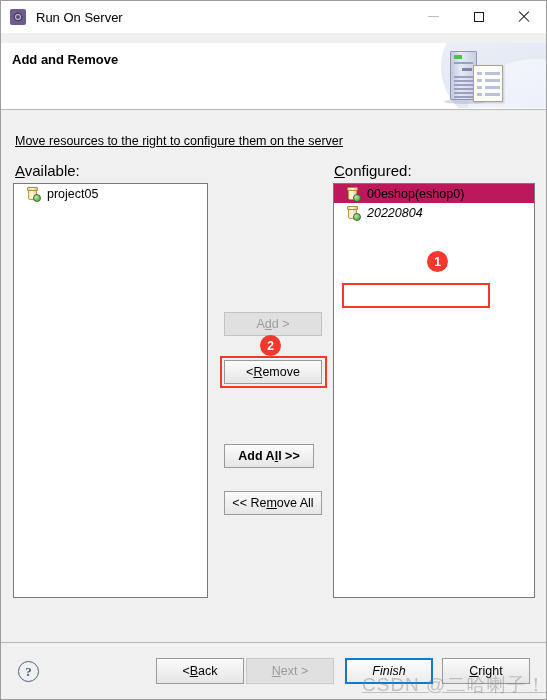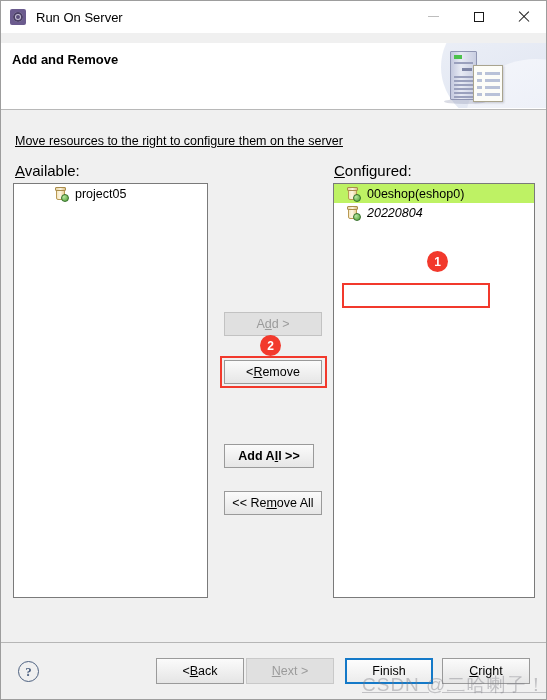--- a/index.html
+++ b/index.html
@@ -226,33 +226,33 @@
   #label-available { left: 14px; top: 42px; }
   #label-configured { left: 333px; top: 42px; }
 
   .listbox {
     position: absolute;
     background: #ffffff;
     border: 1px solid #7a7a7a;
     box-sizing: border-box;
     overflow: hidden;
   }
-  #list-available  { left: 12px;  top: 63px; width: 195px; height: 415px; padding-left: 28px; }
+  #list-available  { left: 12px;  top: 63px; width: 195px; height: 415px; }
   #list-configured { left: 332px; top: 63px; width: 202px; height: 415px; }
 
   .list-item {
     display: flex;
     align-items: center;
     height: 19px;
     padding-left: 12px;
     font-size: 12.5px;
     white-space: nowrap;
   }
   .list-item.selected {
-    background: #bef264;
+    background: #be185d;
   }
   .list-item.italic { font-style: italic; }
   .list-item .label { margin-left: 7px; }
 
   
   .jar-icon {
     position: relative;
     width: 14px; height: 15px;
     flex: none;
   }
@@ -380,21 +380,21 @@
     background: #e0e0e0;
     border-color: #c9c9c9;
   }
   .footer-btn.default {
     border: 2px solid #1479c8;
     background: linear-gradient(180deg,#fdfdfd 0%, #ececec 100%);
   }
   .footer-btn .acc { text-decoration: underline; }
   #btn-back   { left: 155px; }
   #btn-next   { left: 245px; }
-  #btn-finish { left: 344px; }
+  #btn-finish { left: 344px; font-style: italic; }
   #btn-cancel { left: 441px; }
 
   #watermark {
     position: absolute;
     left: 362px; top: 672px;
     font-size: 19px;
     color: rgba(122,122,130,.40);
     white-space: nowrap;
     letter-spacing: 1px;
     font-family: "Liberation Sans", sans-serif;

